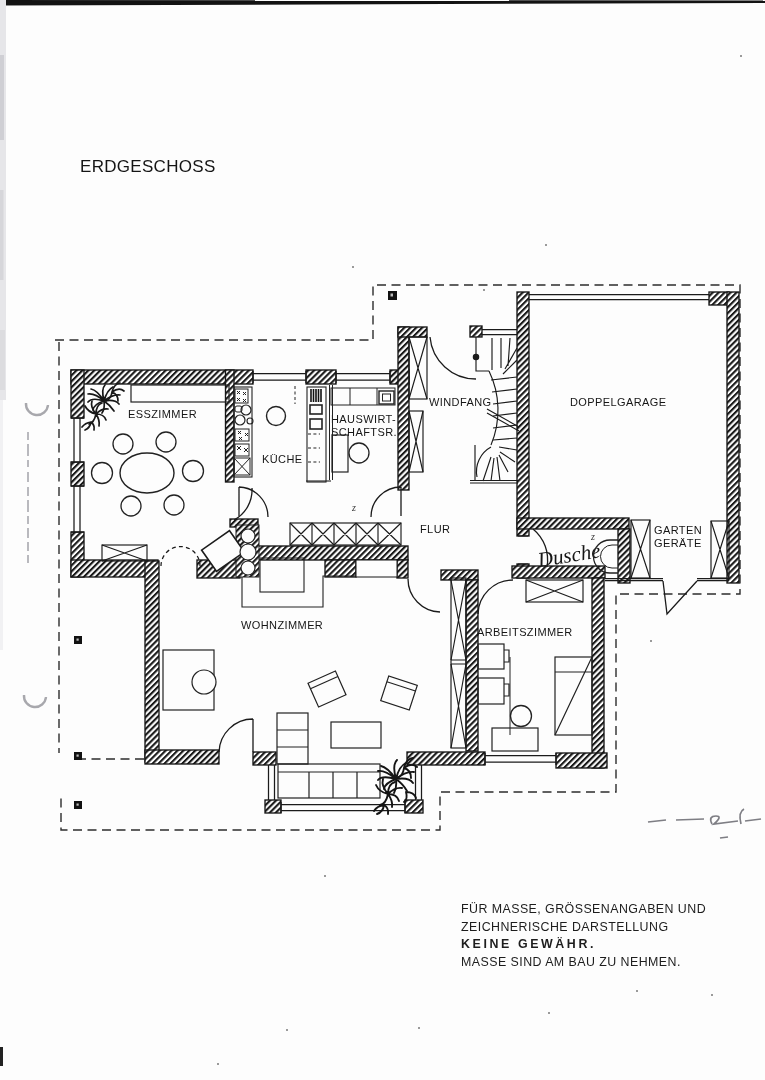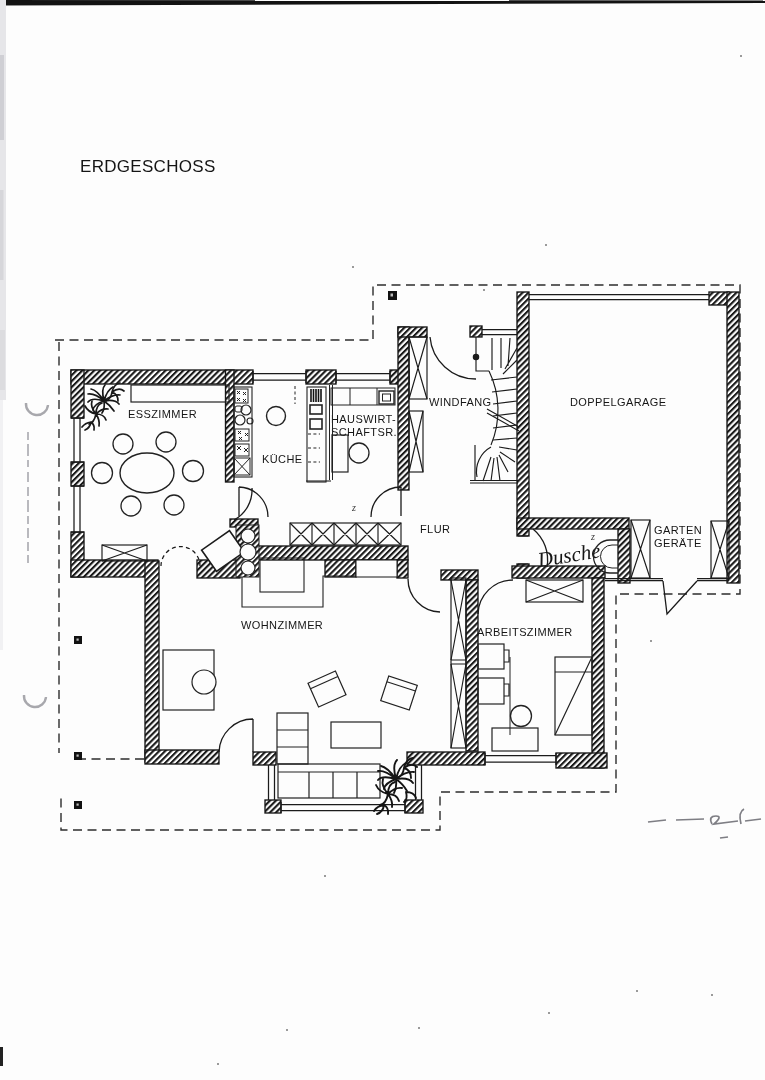--- a/index.html
+++ b/index.html
@@ -444,13 +444,19 @@
 <path d="M592,657 L555,735 M555,672 h37"></path>
       </g>
 
 <path d="M510,657 V735" fill="none" stroke="#222" stroke-width="1"></path>
 
 <path d="M618,540 h-8 a16.5 16.5 0 0 0 0,33 h8" fill="none" stroke="#222" stroke-width="1.3"></path>
 <path d="M618,545 h-6 a11.5 11.5 0 0 0 0,23 h6" fill="none" stroke="#222" stroke-width="1"></path>
 
 </svg>
 
+<div style="position:absolute;left:461px;top:901px;font-size:12.4px;line-height:17.5px;color:#1d1d1d;letter-spacing:0.45px;white-space:nowrap;">
+FÜR MASSE, GRÖSSENANGABEN UND<br>
+ZEICHNERISCHE DARSTELLUNG<br>
+<span style="font-weight:bold;letter-spacing:2.6px;">KEINE GEWÄHR.</span><br>
+MASSE SIND AM BAU ZU NEHMEN.
 </div>
+</div>
 
 </body></html>

